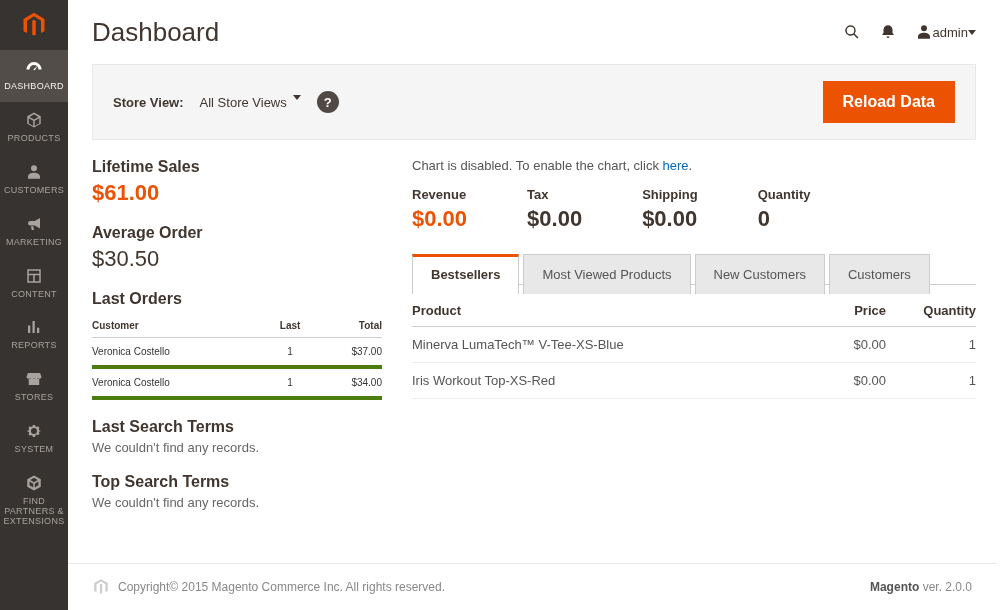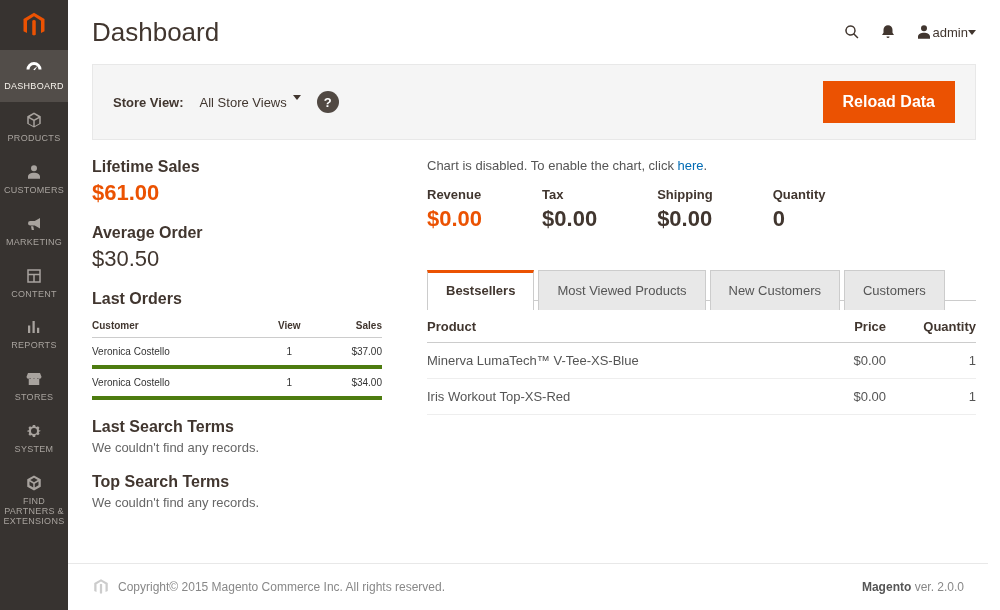--- a/index.html
+++ b/index.html
@@ -17,47 +17,47 @@
 .page-title{font-size:26px;font-weight:400;color:#41362f}
 .topicons{display:flex;align-items:center;gap:18px}
 .topicons .ti{cursor:pointer;display:flex;align-items:center;font-size:13px;color:#41362f}
 .topicons svg{width:18px;height:18px;fill:#41362f}
 .storebar{background:#f5f5f5;border:1px solid #e8e8e8;padding:16px 20px;display:flex;align-items:center;justify-content:space-between;margin-bottom:18px}
 .storebar-left{display:flex;align-items:center;gap:16px}
 .storebar-left .lbl{font-weight:600;font-size:13px;color:#41362f}
 .storebar-left .sel{font-size:13px;color:#41362f;cursor:pointer;display:flex;align-items:flex-start;gap:6px}
 .help-ic{width:22px;height:22px;border-radius:50%;background:#514943;color:#fff;display:flex;align-items:center;justify-content:center;font-weight:700;font-size:13px;cursor:pointer}
 .reload-btn{background:#eb5202;color:#fff;border:none;padding:12px 20px;font-size:16px;font-weight:600;cursor:pointer}
-.cols{display:flex;gap:45px}
+.cols{display:flex;gap:30px}
 .colL{width:290px}
 .colR{flex:1}
 .section{margin-bottom:18px}
 .section h3{font-size:16px;font-weight:600;color:#41362f;margin-bottom:4px}
 .big-orange{font-size:22px;font-weight:700;color:#eb5202}
 .big-dark{font-size:22px;font-weight:400;color:#41362f}
 .smtable{width:100%;border-collapse:collapse;font-size:10px;margin-top:6px}
 .smtable th{text-align:left;font-weight:600;border-bottom:1px solid #ccc;padding:6px 0;color:#41362f}
 .smtable th.r,.smtable td.r{text-align:right}
 .smtable th.c,.smtable td.c{text-align:center}
 .smtable td{padding:8px 0;border-bottom:4px solid #4d7c0f}
 .norec{font-size:13px;color:#666;margin-top:4px}
 .chartnote{font-size:13px;color:#555;margin-bottom:14px}
 .chartnote a{color:#006bb4;text-decoration:none;cursor:pointer}
-.metrics{display:flex;gap:60px;margin-bottom:28px}
+.metrics{display:flex;gap:60px;margin-bottom:12px}
 .metric .ml{font-size:13px;font-weight:600;color:#41362f;margin-bottom:4px}
 .metric .mv{font-size:22px;font-weight:700;color:#41362f}
 .metric .mv.orange{color:#eb5202}
 .tabs{display:flex;border-bottom:1px solid #ccc}
 .tab{padding:12px 18px;background:#e8e8e8;border:1px solid #ccc;border-bottom:none;margin-right:4px;cursor:pointer;font-size:13px;color:#555;position:relative;top:10px}
 .tab.active{background:#fff;border-top:3px solid #eb5202;padding-top:10px;color:#41362f;font-weight:600}
 .ptable{width:100%;border-collapse:collapse;font-size:13px;margin-top:10px}
 .ptable th{text-align:left;font-weight:600;border-bottom:1px solid #ccc;padding:8px 0;color:#41362f}
 .ptable th.r,.ptable td.r{text-align:right}
 .ptable td{padding:10px 0;border-bottom:1px solid #eee;color:#555}
-.footer{position:absolute;left:68px;right:12px;bottom:0;border-top:1px solid #e8e8e8;padding:14px 24px;display:flex;justify-content:space-between;align-items:center;font-size:12px;color:#888;background:#fff}
+.footer{position:absolute;left:68px;right:4px;bottom:0;border-top:1px solid #e8e8e8;padding:14px 24px;display:flex;justify-content:space-between;align-items:center;font-size:12px;color:#888;background:#fff}
 .footer .fl{display:flex;align-items:center;gap:8px}
 .footer svg{width:18px;height:18px;fill:#ccc}
 .footer strong{color:#555}
 .tri{display:inline-block;width:0;height:0;border-left:4px solid transparent;border-right:4px solid transparent;border-top:5px solid #41362f}
 </style>
 </head>
 <body>
 
 <div class="sidebar">
   <div class="logo">
@@ -184,22 +184,22 @@
       <div class="section">
         <h3>Average Order</h3>
         <div class="big-dark">$30.50</div>
       </div>
       <div class="section">
         <h3>Last Orders</h3>
         <table class="smtable">
           <thead>
               <tr>
             <th>Customer</th>
-            <th class="c">View</th>
-            <th class="r">Sales</th>
+            <th class="c">Last</th>
+            <th class="r">Total</th>
           </tr>
             </thead>
           <tbody>
             <tr>
                 <td>Veronica Costello</td>
                 <td class="c">1</td>
                 <td class="r">$37.00</td>
               </tr>
             <tr>
                 <td>Veronica Costello</td>

